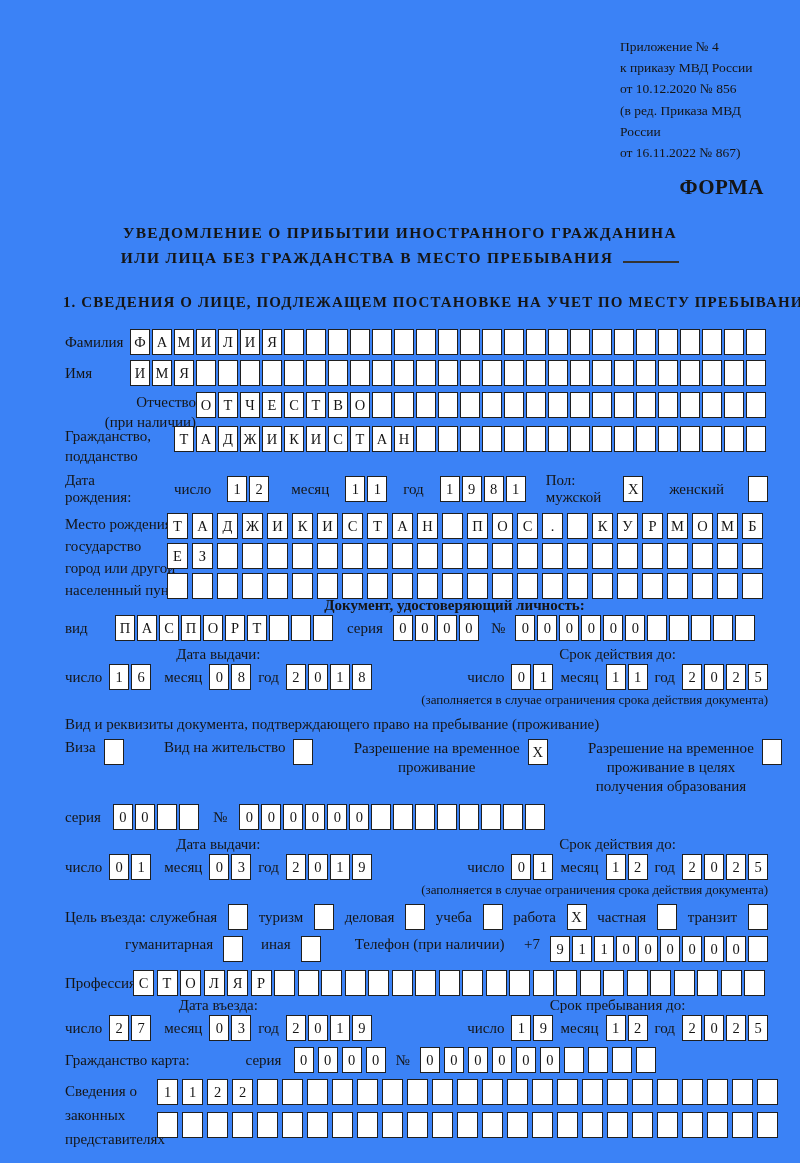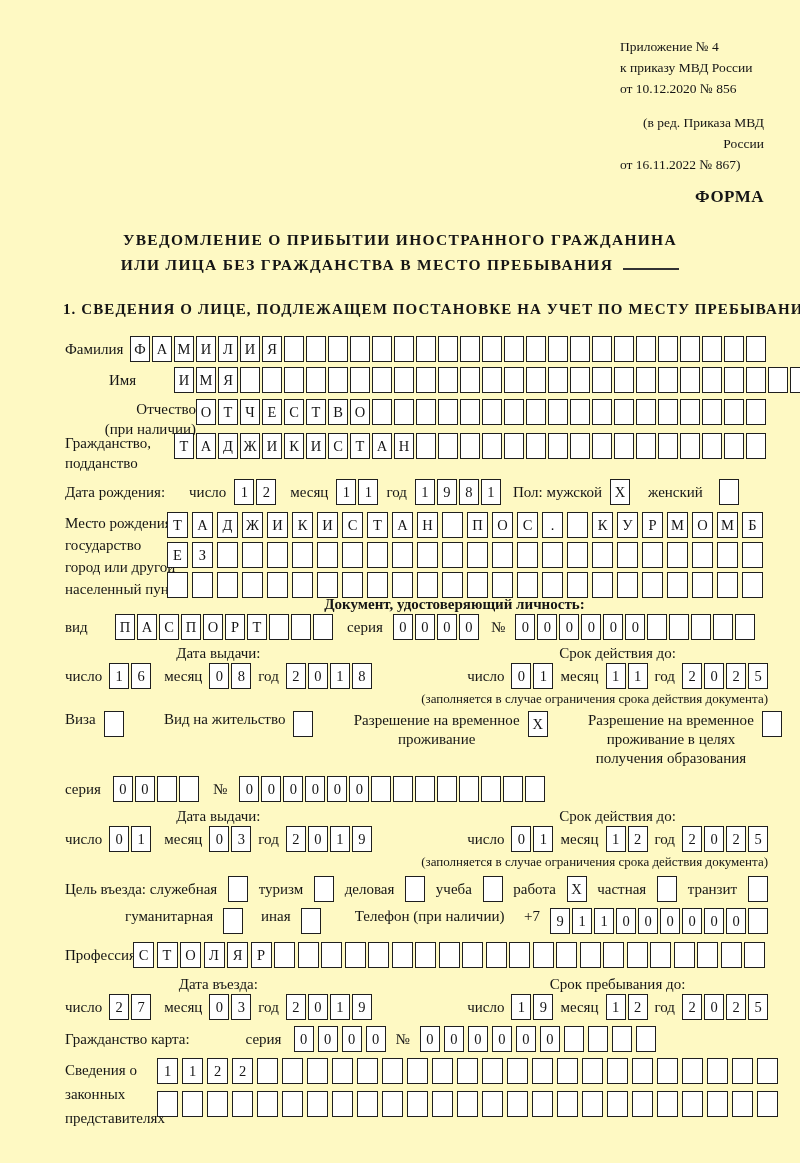--- a/index.html
+++ b/index.html
@@ -1,24 +1,24 @@
 <!DOCTYPE html>
 <html><head>
 <meta charset="utf-8">
 <style>
   html,body{margin:0;padding:0;background:#ffffff;}
   .page{
-    width:800px;height:1163px;background:#fef9c3;color:#151515;
+    width:800px;height:1163px;background:#3b82f6;color:#151515;
     font-family:"Liberation Serif","DejaVu Serif",serif;
     position:relative;overflow:hidden;box-sizing:border-box;
   }
   
   .hdr{margin:36px 36px 0 620px;font-size:13.5px;line-height:21px;}
-  .hdr .ed{margin-top:13px;text-align:right;}
-  .forma{margin:12px 36px 0 0;text-align:right;font-weight:bold;font-size:17px;letter-spacing:.5px;}
+  .hdr .ed{margin-top:1px;}
+  .forma{margin:12px 36px 0 0;text-align:right;font-weight:bold;font-size:21px;letter-spacing:.5px;}
   
   .title{margin-top:20px;text-align:center;font-weight:bold;font-size:15.5px;line-height:25px;letter-spacing:1.3px;}
   .uline{display:inline-block;width:56px;border-bottom:2px solid #333;margin-left:10px;vertical-align:baseline;}
   .sec1{margin:24px 20px 0 63px;font-weight:bold;font-size:15px;letter-spacing:1.1px;white-space:nowrap;}
   
   .content{margin:0 32px 0 65px;font-size:15px;}
   .row{display:flex;align-items:center;}
   .rowtop{display:flex;align-items:flex-start;}
   .lbl{flex:none;}
   .lbl2{flex:none;line-height:20px;}
@@ -97,21 +97,21 @@
           <div class="cell"></div>
           <div class="cell"></div>
           <div class="cell"></div>
           <div class="cell"></div>
           <div class="cell"></div>
           <div class="cell"></div>
           <div class="cell"></div>
         </div>
     </div>
 
-    <div class="row" style="margin-top:5px;margin-left:44px;">
+    <div class="row" style="margin-top:5px;">
       <span class="lbl" style="width:65px;">Имя</span>
       <div class="cells">
           <div class="cell">И</div>
           <div class="cell">М</div>
           <div class="cell">Я</div>
           <div class="cell"></div>
           <div class="cell"></div>
           <div class="cell"></div>
           <div class="cell"></div>
           <div class="cell"></div>
@@ -203,21 +203,21 @@
           <div class="cell"></div>
           <div class="cell"></div>
           <div class="cell"></div>
           <div class="cell"></div>
           <div class="cell"></div>
           <div class="cell"></div>
           <div class="cell"></div>
         </div>
     </div>
 
-    <div class="row" style="margin-top:6px;gap:8px;">
+    <div class="row" style="margin-top:6px;gap:16px;">
       <span>Дата рождения:</span>
       <span class="sp8"></span>
       <span>число</span>
       <div class="cells">
           <div class="cell">1</div>
           <div class="cell">2</div>
         </div>
       <span style="margin-left:6px;">месяц</span>
       <div class="cells">
           <div class="cell">1</div>
@@ -410,20 +410,21 @@
               <div class="cell">0</div>
               <div class="cell">2</div>
               <div class="cell">5</div>
             </div>
         </div>
       </div>
     </div>
     <div class="vnote">(заполняется в случае ограничения срока действия документа)</div>
 
     <div style="margin-top:4px;line-height:25px;">
+      <div>Вид и реквизиты документа, подтверждающего право на пребывание (проживание)</div>
     </div>
 
     <div class="permit-row" style="margin-top:2px;">
       <div class="opt">
         <span>Виза</span>
         <div class="cells">
             <div class="cell"></div>
           </div>
       </div>
       <div class="opt">
@@ -610,21 +611,21 @@
           <div class="cell"></div>
           <div class="cell"></div>
           <div class="cell"></div>
           <div class="cell"></div>
           <div class="cell"></div>
           <div class="cell"></div>
           <div class="cell"></div>
         </div>
     </div>
 
-    <div class="dates" style="margin-top:7px;">
+    <div class="dates" style="">
       <div class="dgroup">
         <div class="dcap">Дата въезда:</div>
         <div class="dfields">
           <span>число</span>
           <div class="cells">
               <div class="cell">2</div>
               <div class="cell">7</div>
             </div>
           <span style="margin-left:6px;">месяц</span>
           <div class="cells">

